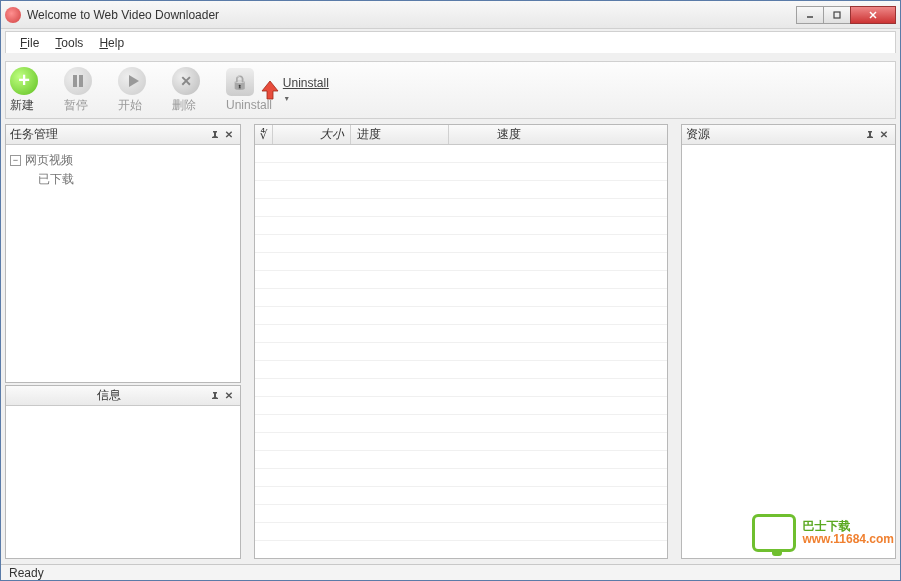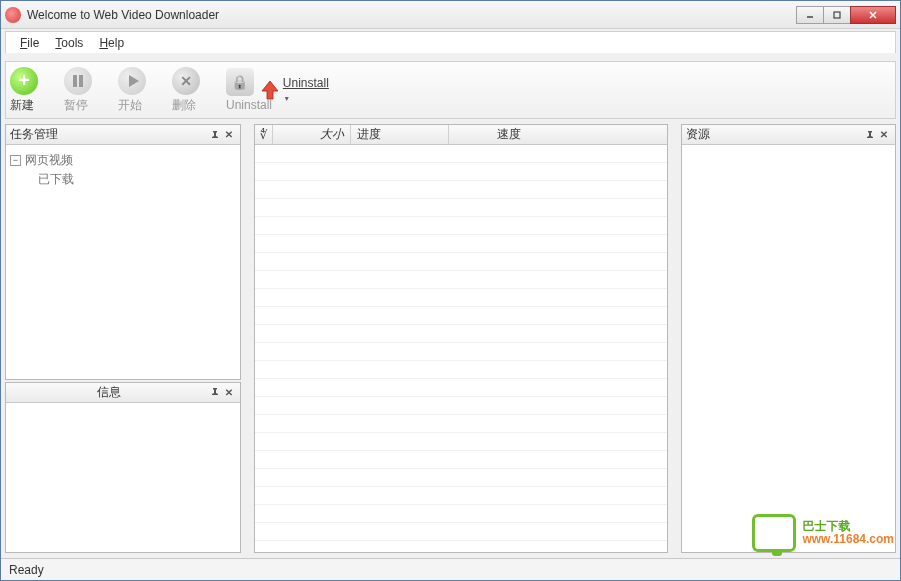--- a/index.html
+++ b/index.html
@@ -58,21 +58,21 @@
 .list-hdr .col:last-child{border-right:none;}
 .col-handle{width:18px;justify-content:center;color:#888;}
 .col-name{flex:1;}
 .col-size{width:78px;justify-content:flex-end;font-style:italic;}
 .col-prog{width:98px;}
 .col-speed{width:78px;justify-content:flex-end;}
 .list-body{flex:1;background:#fff;position:relative;}
 .list-body .row{height:18px;border-bottom:1px solid #f0f0f0;}
 .right-col{width:215px;display:flex;flex-direction:column;}
 .res-panel{flex:1;}
-.statusbar{height:22px;border-top:1px solid #c8c8c8;background:#f4f4f4;display:flex;align-items:center;padding:0 8px;color:#333;}
+.statusbar{height:16px;border-top:1px solid #c8c8c8;background:#f4f4f4;display:flex;align-items:center;padding:0 8px;color:#333;}
 .watermark{position:absolute;right:6px;bottom:28px;display:flex;align-items:center;gap:6px;pointer-events:none;}
 .watermark .logo{width:44px;height:38px;border:3px solid #6fbf2f;border-radius:6px;position:relative;}
 .watermark .logo::after{content:"";position:absolute;width:10px;height:5px;background:#6fbf2f;bottom:-7px;left:17px;border-radius:0 0 3px 3px;}
 .watermark .txt{display:flex;flex-direction:column;line-height:1.1;}
 .watermark .txt .cn{color:#5aa820;font-size:12px;font-weight:bold;}
 .watermark .txt .url{color:#f08030;font-size:12px;font-weight:bold;}
 </style>
 </head>
 <body>
 

